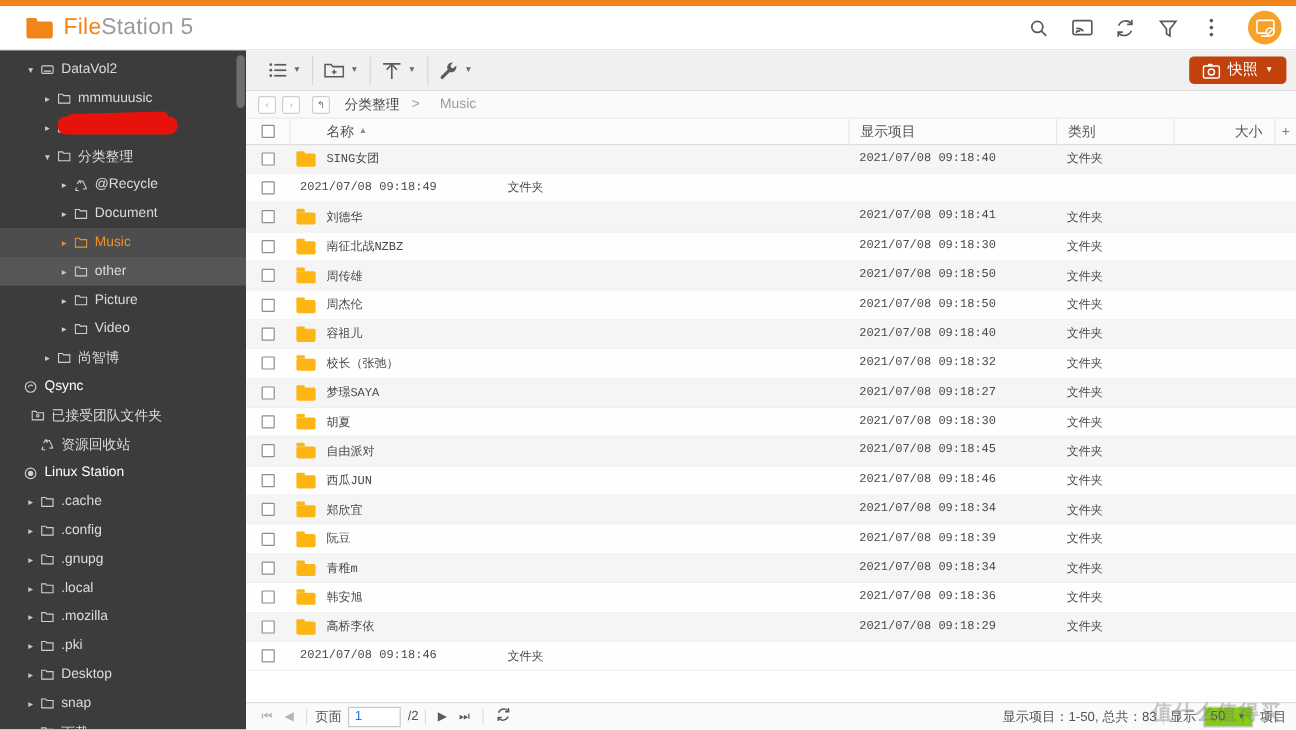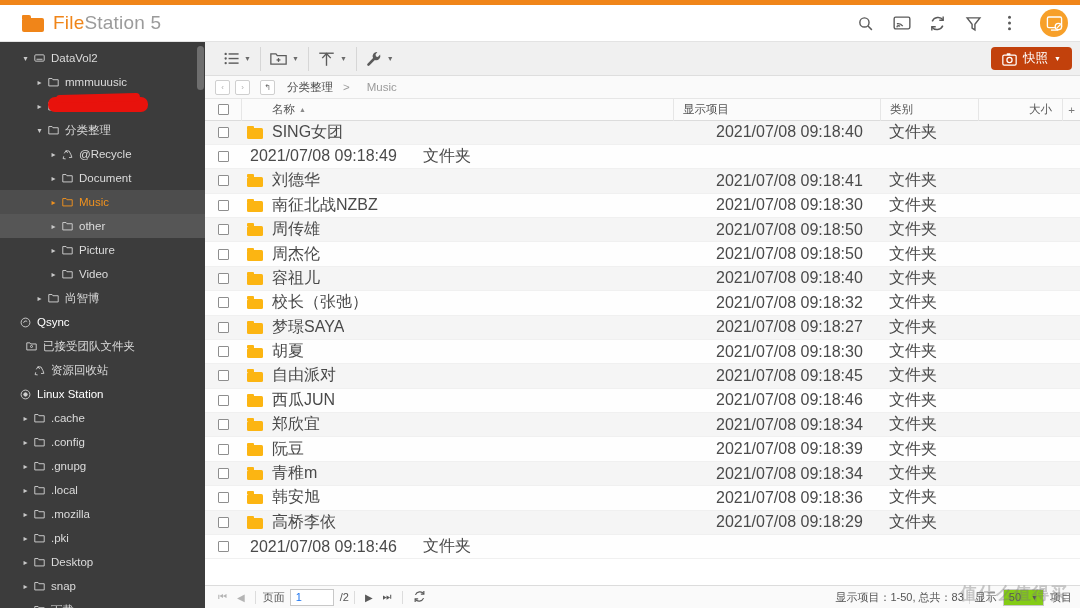--- a/index.html
+++ b/index.html
@@ -118,29 +118,29 @@
   .thead {
     position: absolute; top: 0; left: 0; right: 0; height: 22px; z-index: 5;
     background: #fbfbfb; border-bottom: 1px solid #dcdcdc;
     display: flex; align-items: center; font-size: 11.5px; color: #555;
   }
   .th { display: flex; align-items: center; height: 22px; position: relative; }
   .th + .th { border-left: 1px solid #e6e6e6; }
   .col-chk { width: 36px; justify-content: center; flex: none; }
   .col-name { flex: 1; padding-left: 30px; }
   .col-date { width: 173px; flex: none; padding-left: 9px; }
-  .col-type { width: 98px; flex: none; padding-left: 9px; margin-left: 34px; }
+  .col-type { width: 98px; flex: none; padding-left: 9px; }
   .col-size { width: 84px; flex: none; justify-content: flex-end; padding-right: 10px; }
   .col-plus { width: 18px; flex: none; justify-content: center; color: #7a7a7a; }
   .sortarrow { font-size: 7px; margin-left: 4px; color: #8a8a8a; }
 
   .tbody { position: absolute; top: 0; left: 0; right: 0; bottom: 0; overflow: hidden; }
   .trow {
-    height: 24.4px; display: flex; align-items: center; font-size: 16px; color: #4a4a4a;
-    border-bottom: 1px solid #f0f0f0; cursor: pointer;
+    height: 24.4px; display: flex; align-items: center; font-size: 10px; color: #4a4a4a;
+    border-bottom: 1px solid #f0f0f0; cursor: pointer; font-family: Liberation Mono, monospace;
   }
   .trow:nth-child(even) { background: #f5f5f5; }
   .trow:nth-child(odd) { background: #fefefe; }
   .chkbox {
     width: 11px; height: 11px; border: 1px solid #8e8e8e; background: #fff; border-radius: 1px;
   }
   .cell-name { flex: 1; display: flex; align-items: center; min-width: 0; }
   .folder-ic { width: 16px; height: 13px; position: relative; flex: none; margin-left: 6px; }
   .folder-ic .ftab { position: absolute; left: 0; top: 0; width: 7px; height: 3px; background: #fcb512; border-radius: 1px 1px 0 0; }
   .folder-ic .fbody { position: absolute; left: 0; top: 2.5px; width: 16px; height: 10.5px; background: #fcb512; border-radius: 1.5px; }

